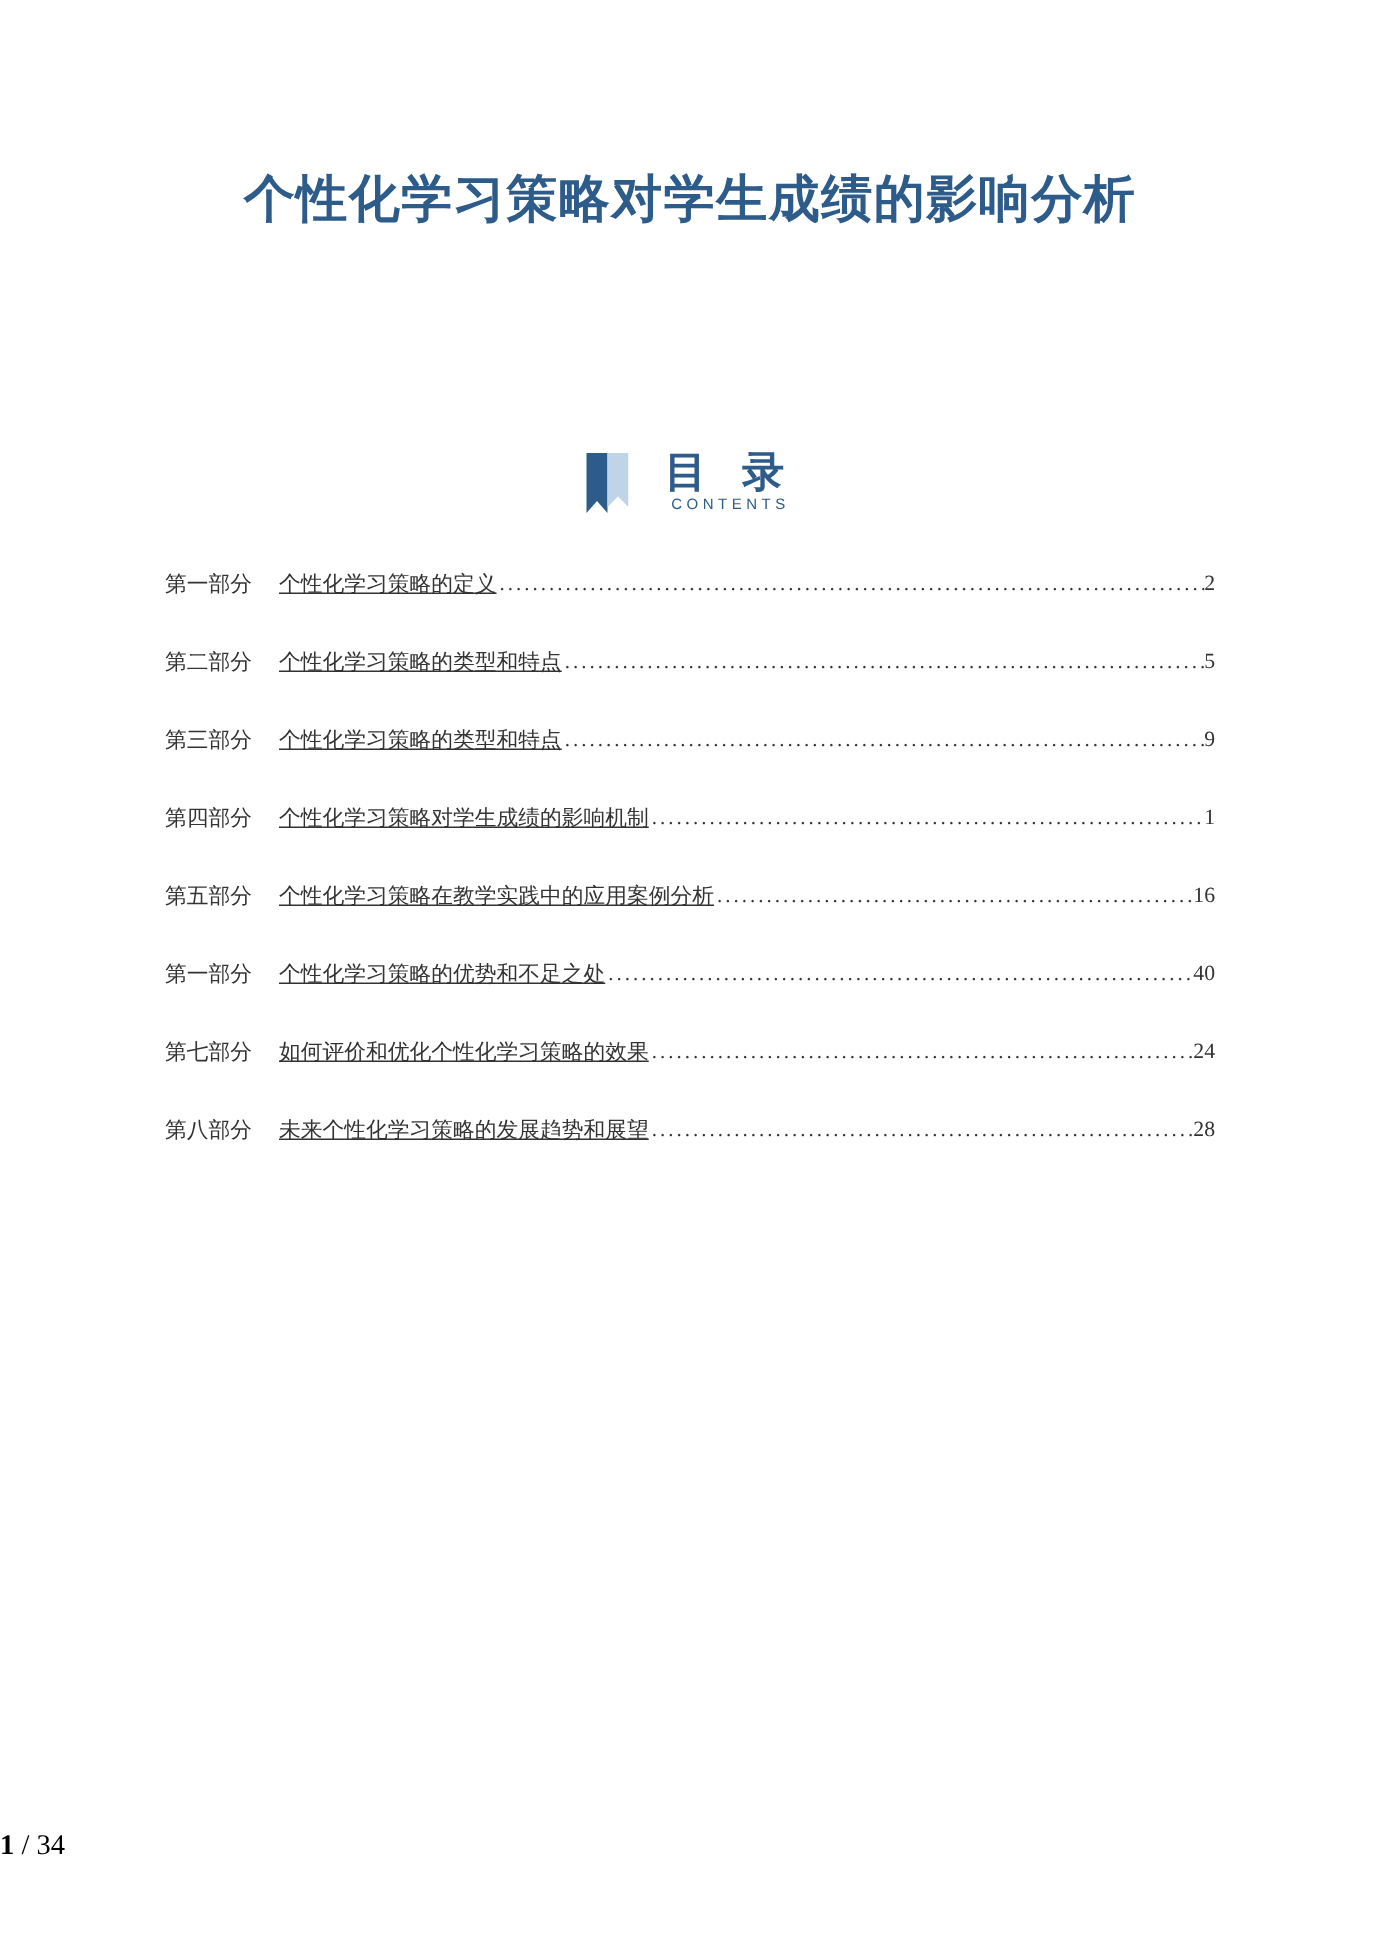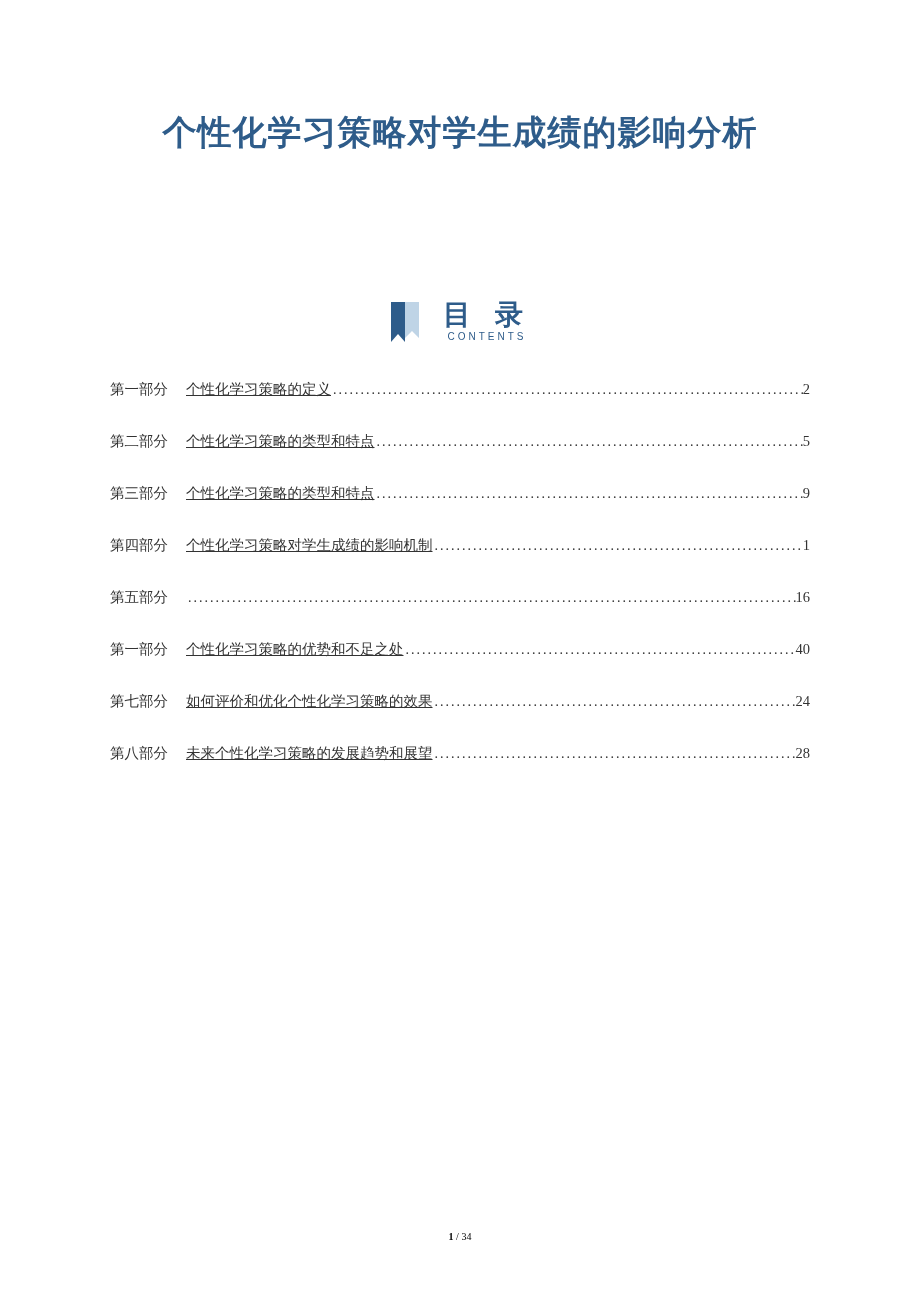--- a/index.html
+++ b/index.html
@@ -91,22 +91,21 @@
       padding: 0 2px;
     }
     .toc-page {
       flex-shrink: 0;
     }
     .page-footer {
       position: absolute;
       bottom: 60px;
       left: 0;
       right: 0;
-      text-align: center;
-      font-size: 10px;
+      font-size: 19px;
       font-family: "Times New Roman", serif;
       color: #000000;
     }
     .page-footer .cur {
       font-weight: bold;
     }
   </style>
 </head>
 <body>
 
@@ -149,20 +148,21 @@
     <div class="toc-item">
       <span class="toc-part">第四部分</span>
       <span class="toc-gap"></span>
       <span class="toc-text">个性化学习策略对学生成绩的影响机制</span>
       <span class="toc-dots">..............................................................................................................................</span>
       <span class="toc-page">1</span>
     </div>
     <div class="toc-item">
       <span class="toc-part">第五部分</span>
       <span class="toc-gap"></span>
+      <span class="toc-text">个性化学习策略在教学实践中的应用案例分析</span>
       <span class="toc-dots">..............................................................................................................................</span>
       <span class="toc-page">16</span>
     </div>
     <div class="toc-item">
       <span class="toc-part">第一部分</span>
       <span class="toc-gap"></span>
       <span class="toc-text">个性化学习策略的优势和不足之处</span>
       <span class="toc-dots">..............................................................................................................................</span>
       <span class="toc-page">40</span>
     </div>

